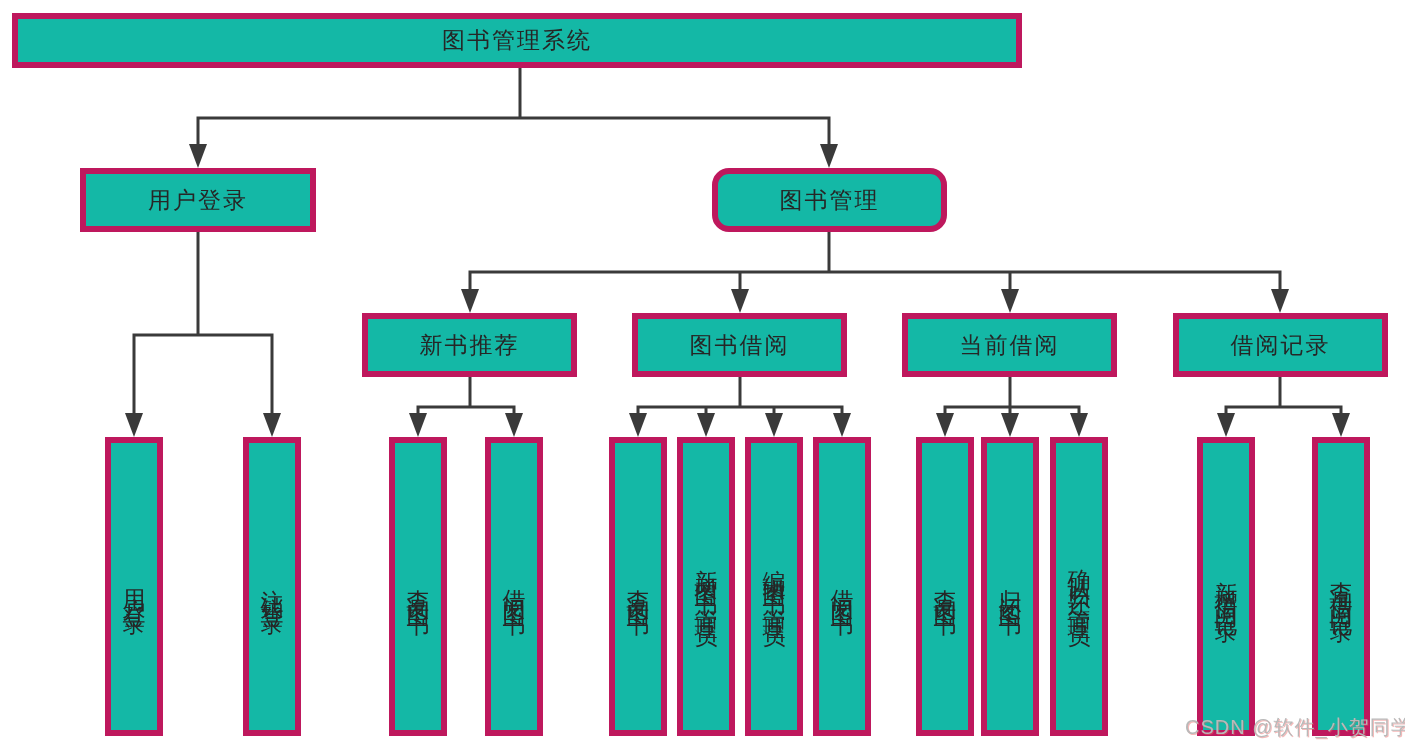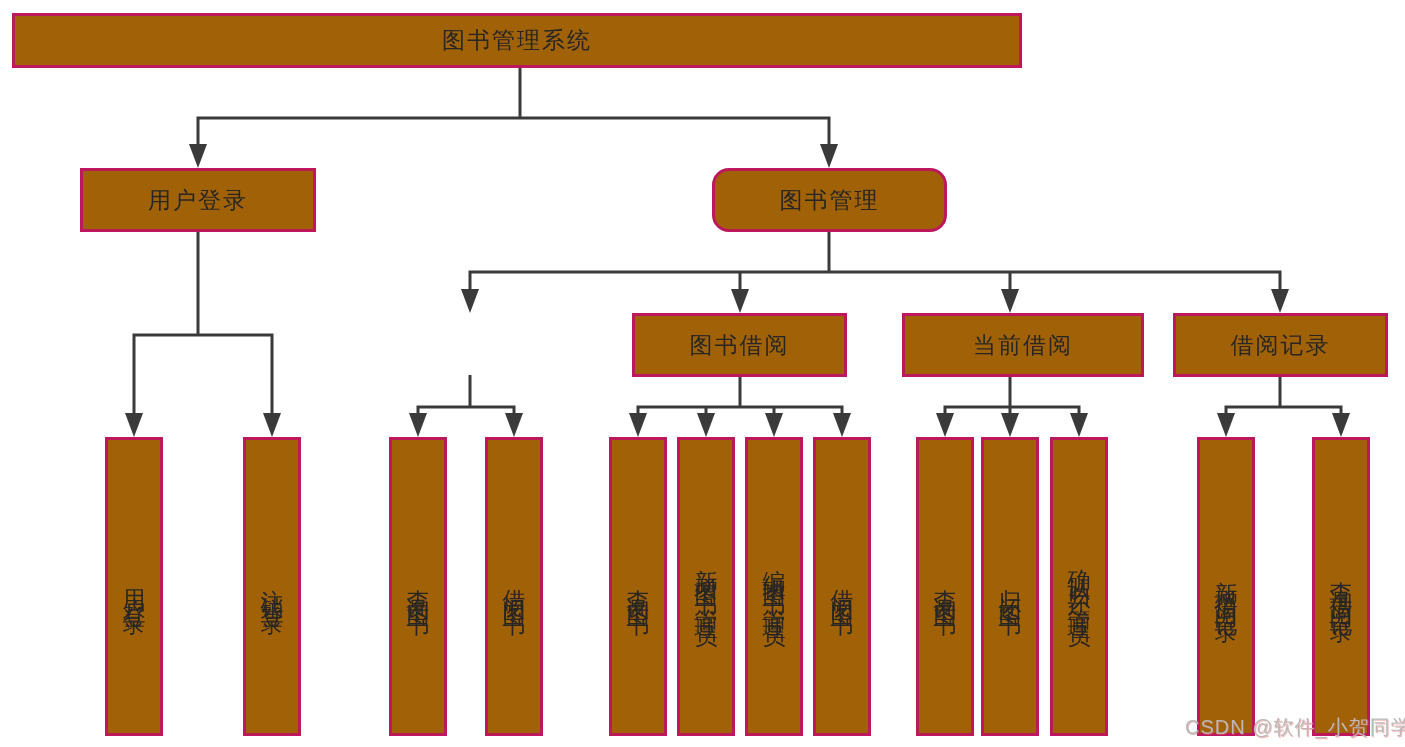--- a/index.html
+++ b/index.html
@@ -7,22 +7,22 @@
     position: relative;
     width: 1405px;
     height: 747px;
     background: #ffffff;
     font-family: "Liberation Sans", "DejaVu Sans", sans-serif;
     overflow: hidden;
   }
   .box {
     position: absolute;
     box-sizing: border-box;
-    background: #a16207;
-    border: 3px solid #be185d;
+    background: #14b8a6;
+    border: 6px solid #be185d;
     display: flex;
     align-items: center;
     justify-content: center;
     overflow: hidden;
   }
   .hlabel {
     font-size: 23px;
     letter-spacing: 2px;
     color: #262626;
     white-space: nowrap;
@@ -113,24 +113,27 @@
     <span class="hlabel">图书管理系统</span>
   </div>
 
   <div class="box" style="left:80px; top:168px; width:236px; height:64px;">
     <span class="hlabel">用户登录</span>
   </div>
   <div class="box" style="left:712px; top:168px; width:235px; height:64px;border-radius:17px;">
     <span class="hlabel">图书管理</span>
   </div>
 
+  <div class="box" style="left:362px; top:313px; width:215px; height:64px;">
+    <span class="hlabel">新书推荐</span>
+  </div>
   <div class="box" style="left:632px; top:313px; width:215px; height:64px;align-items:center;">
     <span class="hlabel">图书借阅</span>
   </div>
-  <div class="box" style="left:902px; top:313px; width:242px; height:64px;">
+  <div class="box" style="left:902px; top:313px; width:215px; height:64px;">
     <span class="hlabel">当前借阅</span>
   </div>
   <div class="box" style="left:1173px; top:313px; width:215px; height:64px;">
     <span class="hlabel">借阅记录</span>
   </div>
 
   <div class="box" style="left:105px; top:437px; width:58px; height:299px;">
     <span class="vlabel">用户登录</span>
   </div>
   <div class="box" style="left:243px; top:437px; width:58px; height:299px;">

